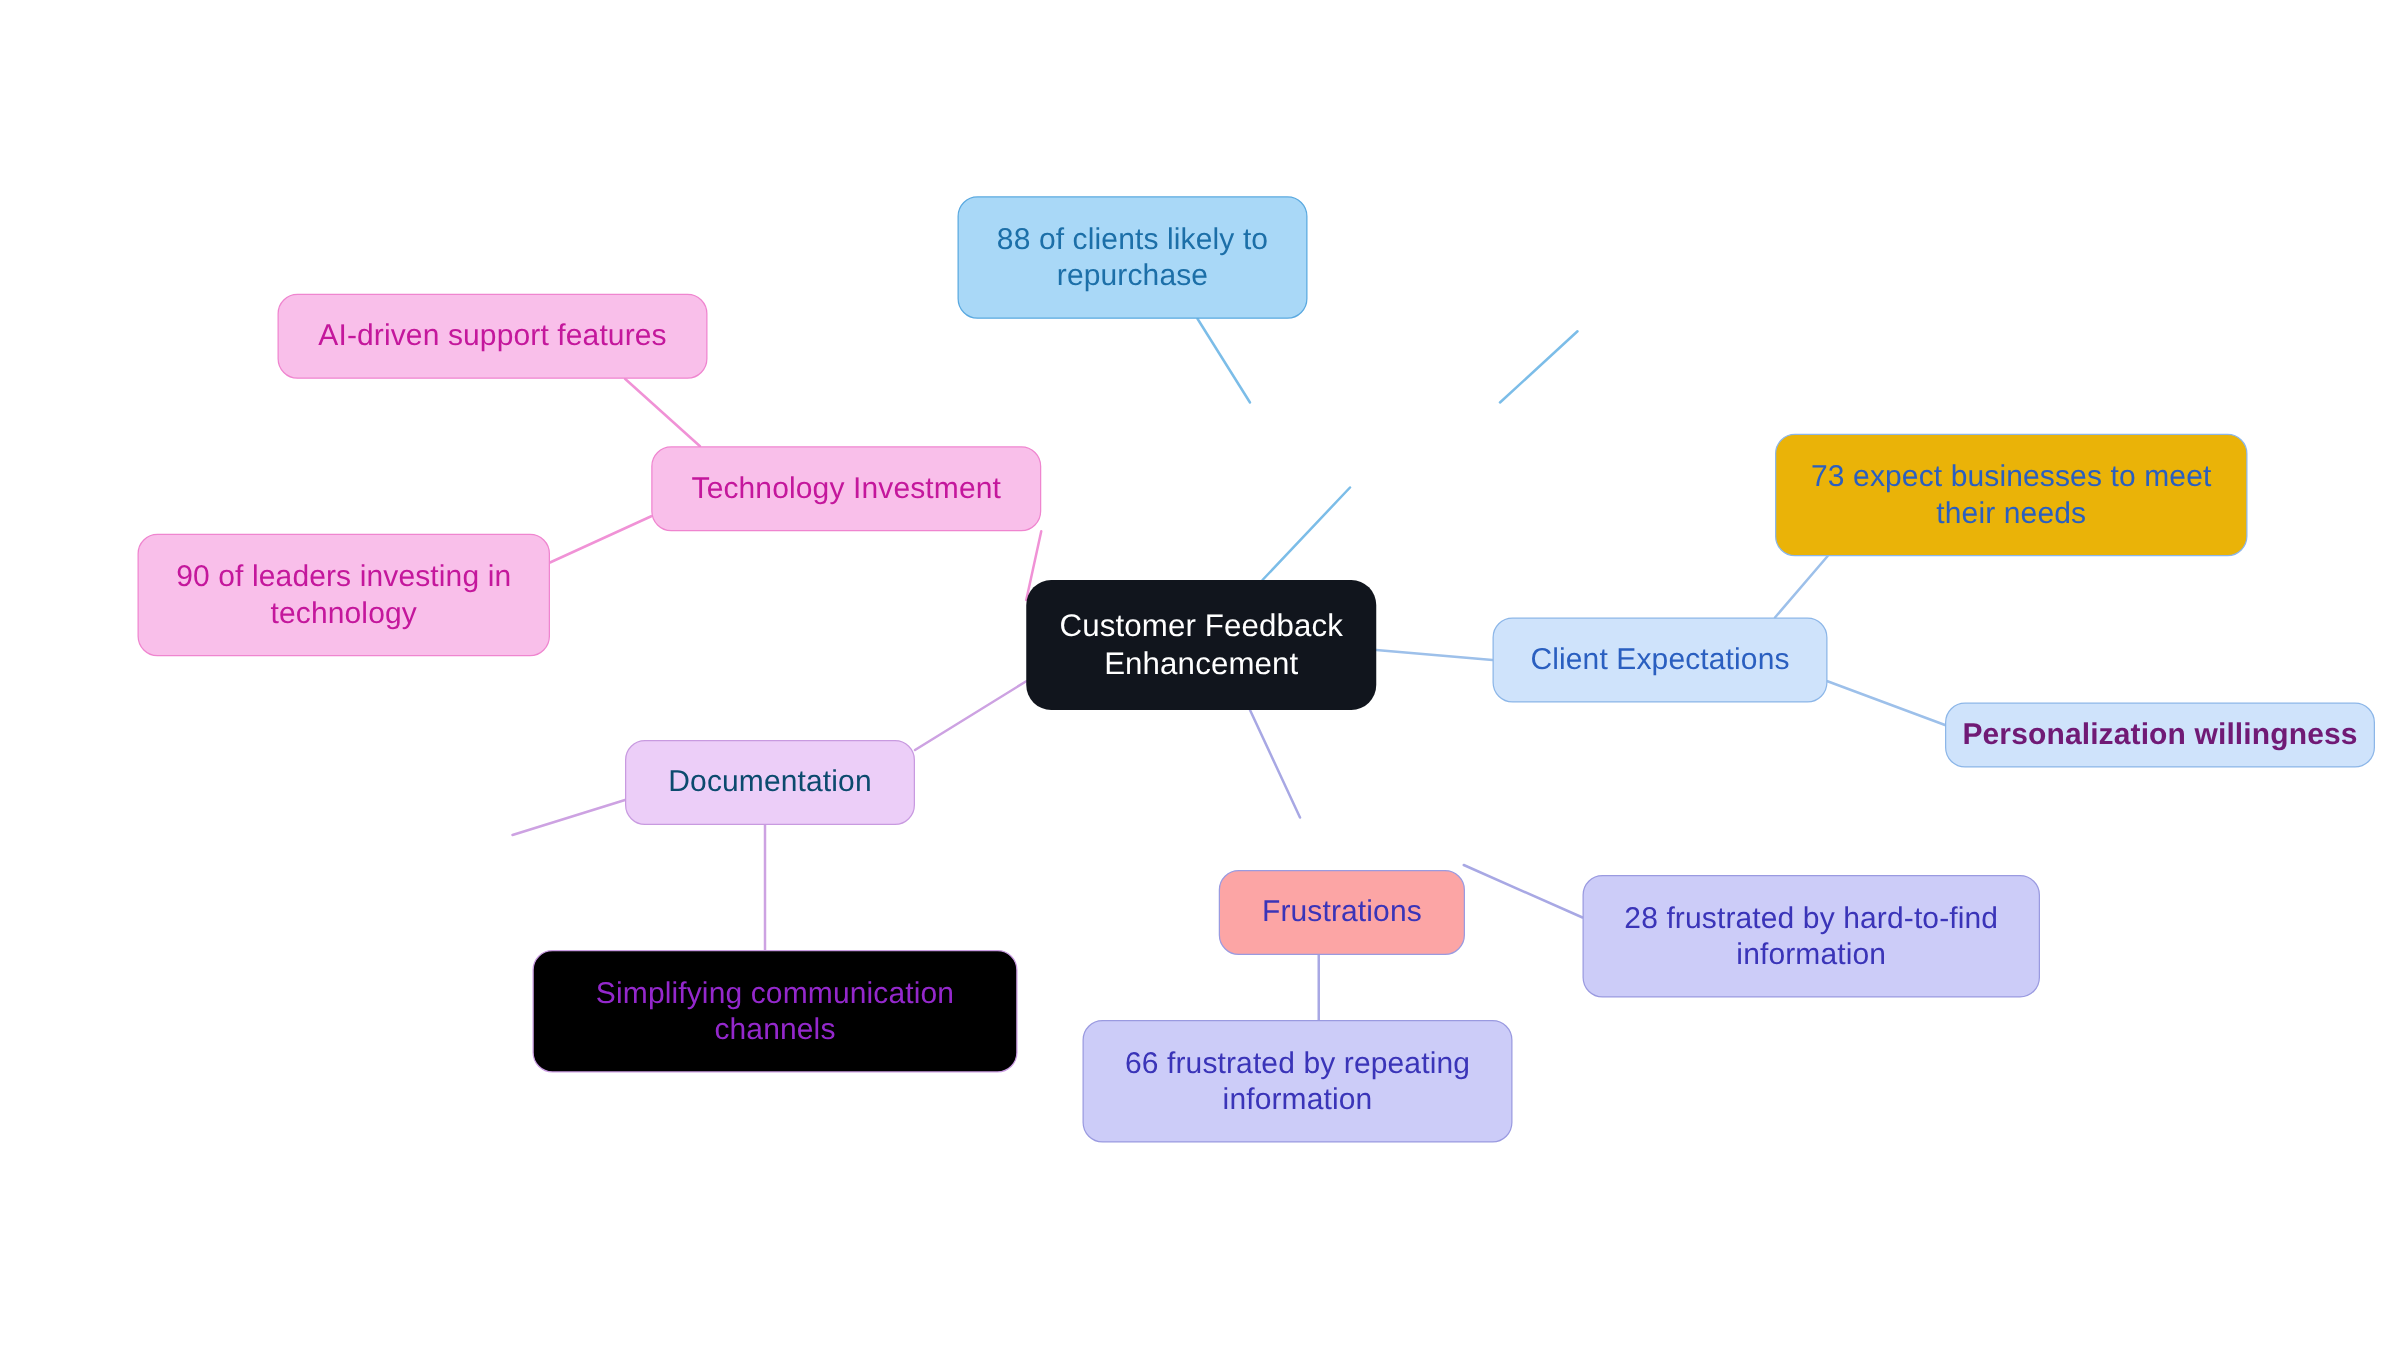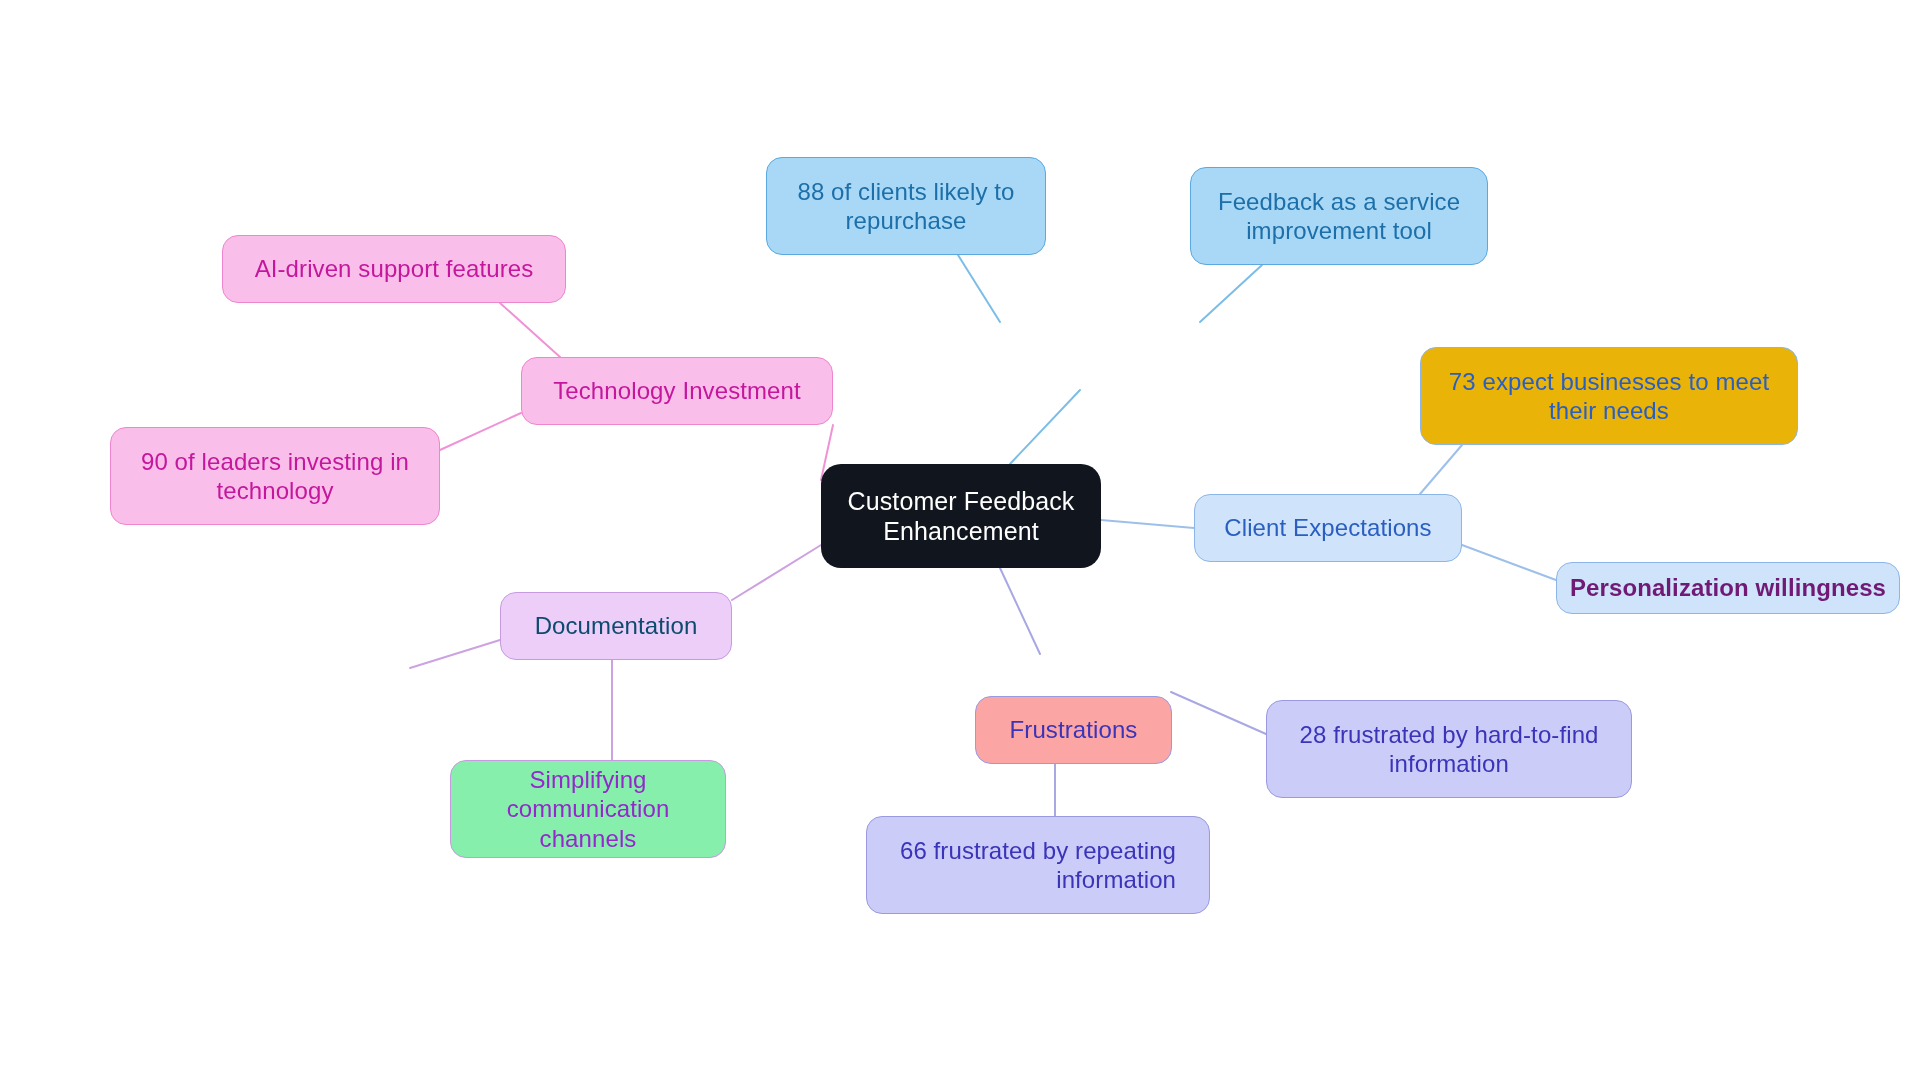--- a/index.html
+++ b/index.html
@@ -75,31 +75,29 @@
       <line x1="500" y1="640" x2="410" y2="668" stroke="#cda2e2" stroke-width="2" stroke-linecap="round"></line>
       <line x1="612" y1="660" x2="612" y2="760" stroke="#cda2e2" stroke-width="2" stroke-linecap="round"></line>
       <line x1="821" y1="480" x2="833" y2="425" stroke="#f092d6" stroke-width="2" stroke-linecap="round"></line>
       <line x1="560" y1="357" x2="500" y2="303" stroke="#f092d6" stroke-width="2" stroke-linecap="round"></line>
       <line x1="521" y1="413" x2="440" y2="450" stroke="#f092d6" stroke-width="2" stroke-linecap="round"></line>
     </svg>
 <div class="node root" style="background: rgb(17, 21, 29); color: rgb(255, 255, 255); left: 821px; top: 464px; width: 280px; height: 104px;">Customer Feedback
 Enhancement</div>
     <div class="node leaf" style="background: rgb(169, 216, 247); border-color: rgb(90, 169, 224); color: rgb(28, 111, 168); left: 766px; top: 157px; width: 280px; height: 98px;">88 of clients likely to
 repurchase</div>
-    <div class="node leaf" style="background: rgb(169, 216, 247); border-color: rgb(90, 169, 224); color: rgb(28, 111, 168); left: 1190px; top: 167px; width: 298px; height: 98px;">Feedback as a service
-improvement tool</div>
     <div class="node branch" style="background: rgb(207, 227, 251); border-color: rgb(140, 182, 232); color: rgb(42, 95, 192); left: 1194px; top: 494px; width: 268px; height: 68px;">Client Expectations</div>
     <div class="node leaf" style="background: #eab308; border-color: rgb(140, 182, 232); color: rgb(42, 95, 192); left: 1420px; top: 347px; width: 378px; height: 98px;">73 expect businesses to meet
 their needs</div>
     <div class="node leaf" style="background: rgb(207, 227, 251); border-color: rgb(140, 182, 232); color: #701a75; left: 1556px; top: 562px; width: 344px; height: 52px; font-weight: bold;">Personalization willingness</div>
     <div class="node branch" style="background: #fca5a5; border-color: rgb(154, 154, 224); color: rgb(58, 52, 184); left: 975px; top: 654px; width: 197px; height: 68px; margin-top: 42px;">Frustrations</div>
     <div class="node leaf" style="background: rgb(204, 204, 248); border-color: rgb(154, 154, 224); color: rgb(58, 52, 184); left: 1266px; top: 700px; width: 366px; height: 98px;">28 frustrated by hard-to-find
 information</div>
-    <div class="node leaf" style="background: rgb(204, 204, 248); border-color: rgb(154, 154, 224); color: rgb(58, 52, 184); left: 866px; top: 816px; width: 344px; height: 98px; text-align: right;">66 frustrated by repeating
+    <div class="node leaf" style="background: rgb(204, 204, 248); border-color: rgb(154, 154, 224); color: rgb(58, 52, 184); left: 866px; top: 816px; width: 344px; height: 98px;">66 frustrated by repeating
 information</div>
     <div class="node branch" style="background: rgb(236, 206, 248); border-color: rgb(200, 154, 224); color: #0c4a6e; left: 500px; top: 592px; width: 232px; height: 68px;">Documentation</div>
-    <div class="node leaf" style="background: #86efac; border-color: rgb(200, 154, 224); color: rgb(148, 40, 204); left: 426px; top: 760px; width: 276px; height: 98px; margin-left: 24px;">Simplifying communication
+    <div class="node leaf" style="background: #000000; border-color: rgb(200, 154, 224); color: rgb(148, 40, 204); left: 426px; top: 760px; width: 388px; height: 98px;">Simplifying communication
 channels</div>
     <div class="node branch" style="background: rgb(249, 191, 234); border-color: rgb(239, 133, 207); color: rgb(196, 23, 156); left: 521px; top: 357px; width: 312px; height: 68px;">Technology Investment</div>
     <div class="node leaf" style="background: rgb(249, 191, 234); border-color: rgb(239, 133, 207); color: rgb(196, 23, 156); left: 222px; top: 235px; width: 344px; height: 68px;">AI-driven support features</div>
     <div class="node leaf" style="background: rgb(249, 191, 234); border-color: rgb(239, 133, 207); color: rgb(196, 23, 156); left: 110px; top: 427px; width: 330px; height: 98px;">90 of leaders investing in
 technology</div>
   </div>
 
 </body></html>

